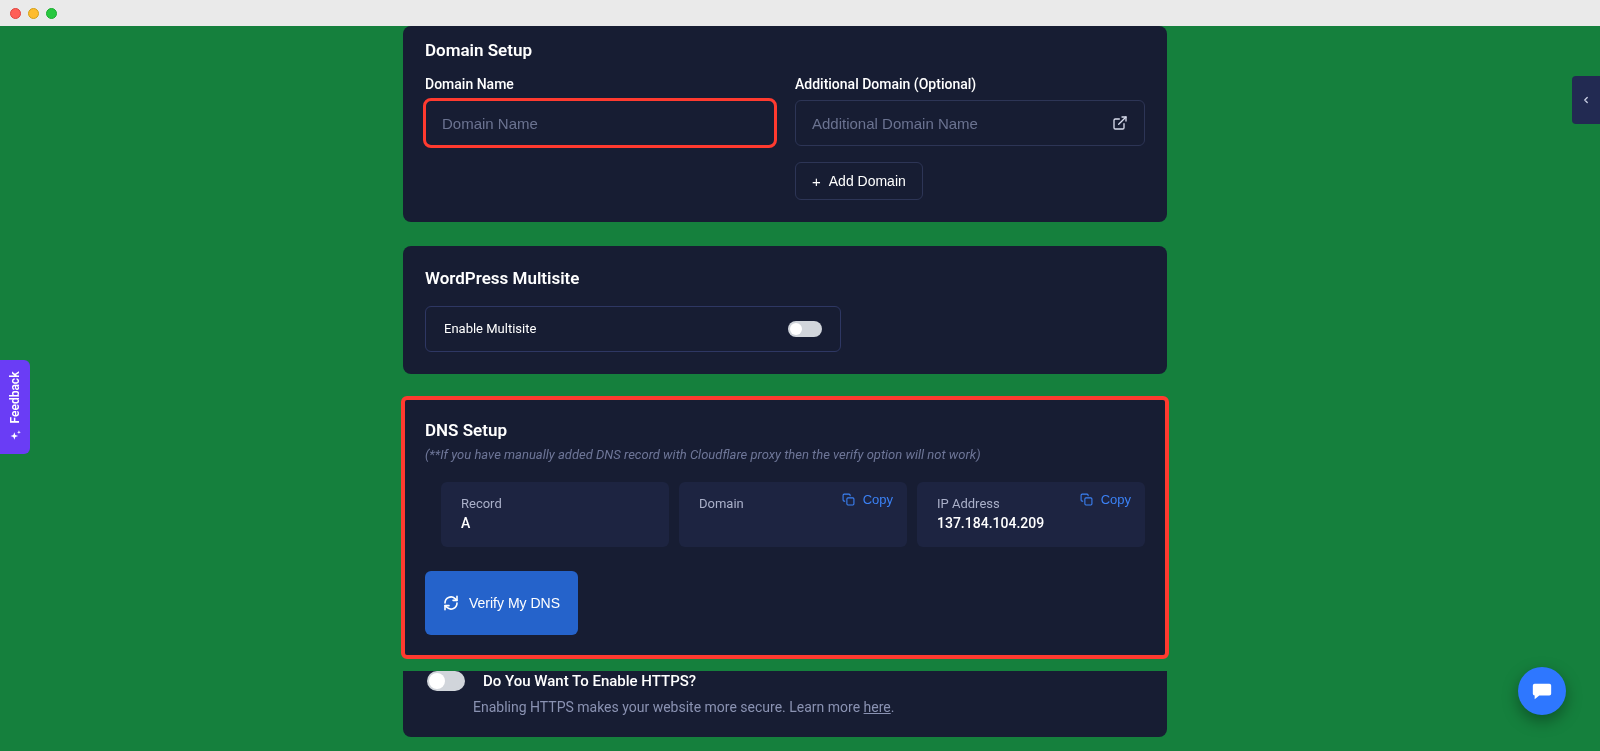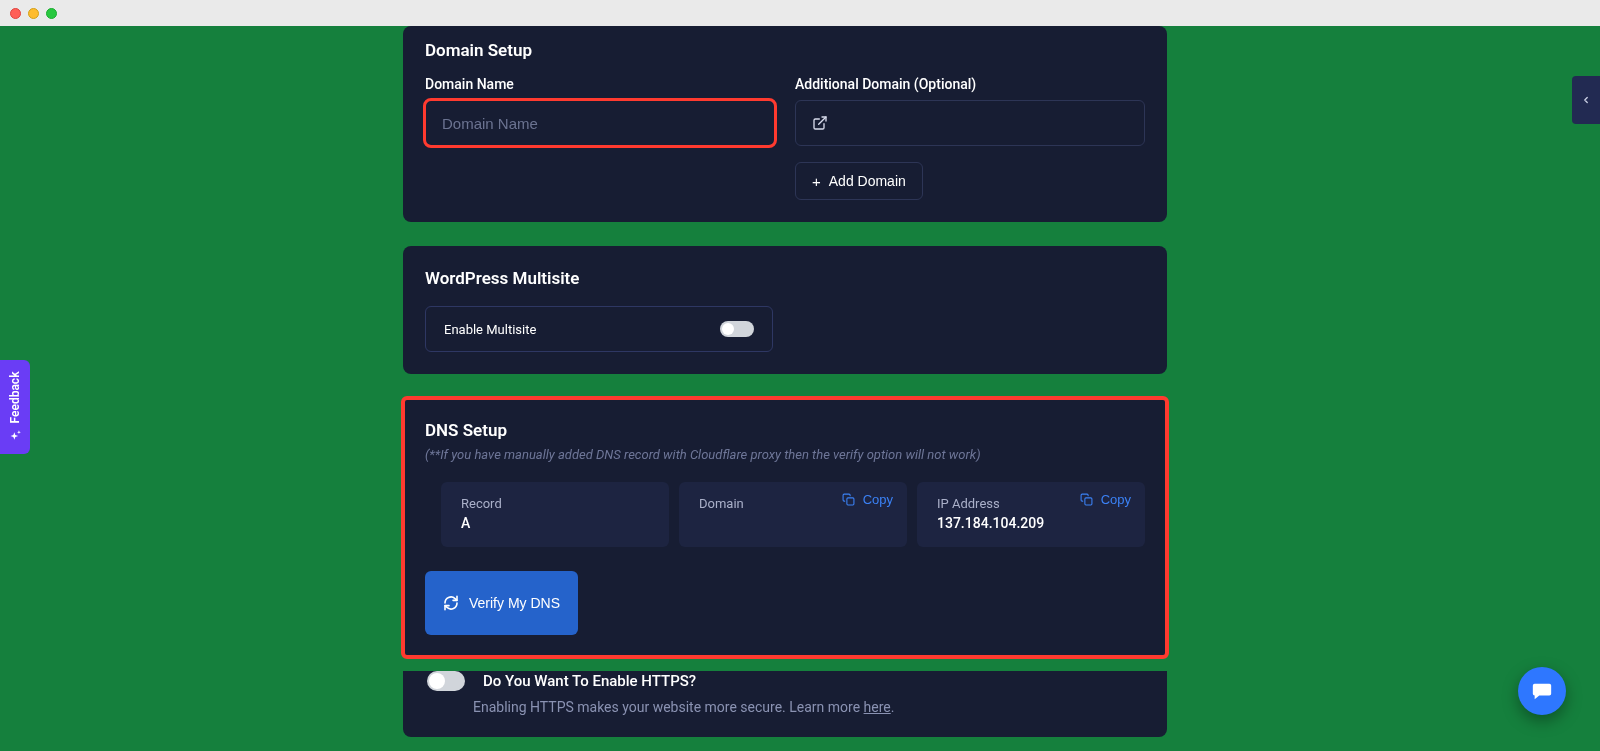--- a/index.html
+++ b/index.html
@@ -30,21 +30,21 @@
   .input-wrap input { flex: 1; background: transparent; border: none; outline: none; color: #e6e9f0; font-size: 15px; }
   .input-wrap input::placeholder { color: #6b7391; }
   .ext-icon { color: #d8dcec; }
 
   .btn-outline { display: inline-flex; align-items: center; gap: 8px; border: 1px solid #2d3556; background: transparent; color: #ffffff; font-size: 14px; font-weight: 500; padding: 10px 16px; border-radius: 6px; cursor: pointer; }
   .btn-outline .plus { font-size: 15px; line-height: 1; }
 
   .add-domain-row { margin-top: 16px; margin-left: calc(50% + 10px); }
 
   
-  .toggle-box { border: 1px solid #2e3763; border-radius: 6px; padding: 14px 18px; display: flex; align-items: center; justify-content: space-between; width: 348px; }
+  .toggle-box { border: 1px solid #2e3763; border-radius: 6px; padding: 14px 18px; display: flex; justify-content: space-between; width: 416px; }
   .toggle-box-label { font-size: 13px; color: #ffffff; }
 
   .toggle { width: 34px; height: 16px; border-radius: 10px; background: #d1d5db; position: relative; cursor: pointer; }
   .toggle .knob { position: absolute; width: 12px; height: 12px; border-radius: 50%; background: #ffffff; top: 2px; left: 2px; }
   .toggle.big { width: 38px; height: 20px; }
   .toggle.big .knob { width: 16px; height: 16px; top: 2px; left: 2px; }
 
   
   .dns-highlight { outline: 4px solid #ff3a2f; outline-offset: -2px; border-radius: 4px; padding: 0; }
   .dns-inner { padding: 22px; }
@@ -95,20 +95,21 @@
       <div class="row2">
         <div class="field">
           <div class="field-label">Domain Name</div>
           <div class="input-wrap highlight">
             <input type="text" placeholder="Domain Name" style="">
           </div>
         </div>
         <div class="field">
           <div class="field-label">Additional Domain (Optional)</div>
           <div class="input-wrap">
+            <input type="text" placeholder="Additional Domain Name" style="">
             <span class="ext-icon">
               <svg width="16" height="16" viewBox="0 0 24 24" fill="none" stroke="currentColor" stroke-width="2" stroke-linecap="round" stroke-linejoin="round">
                   <path d="M18 13v6a2 2 0 0 1-2 2H5a2 2 0 0 1-2-2V8a2 2 0 0 1 2-2h6"></path>
                   <polyline points="15 3 21 3 21 9"></polyline>
                   <line x1="10" y1="14" x2="21" y2="3"></line>
                 </svg>
             </span>
           </div>
         </div>
       </div>

